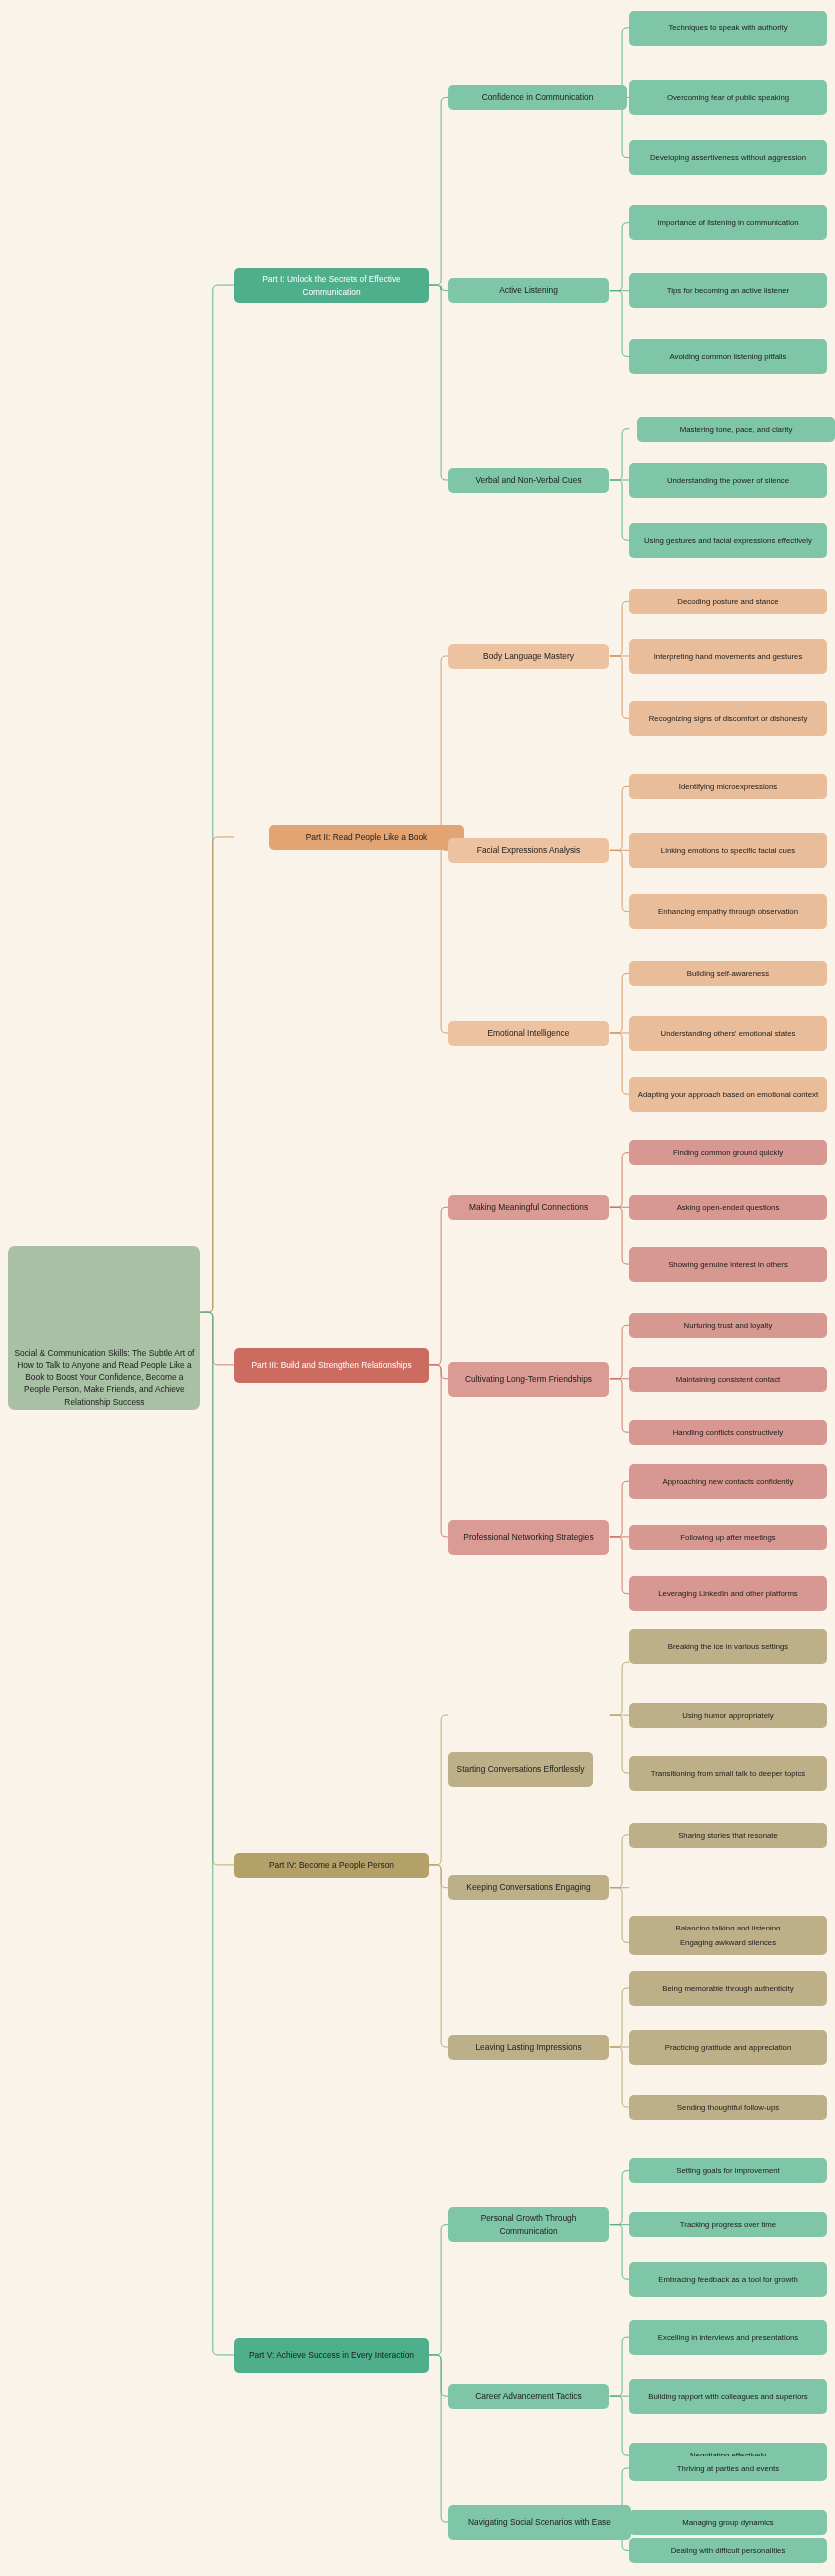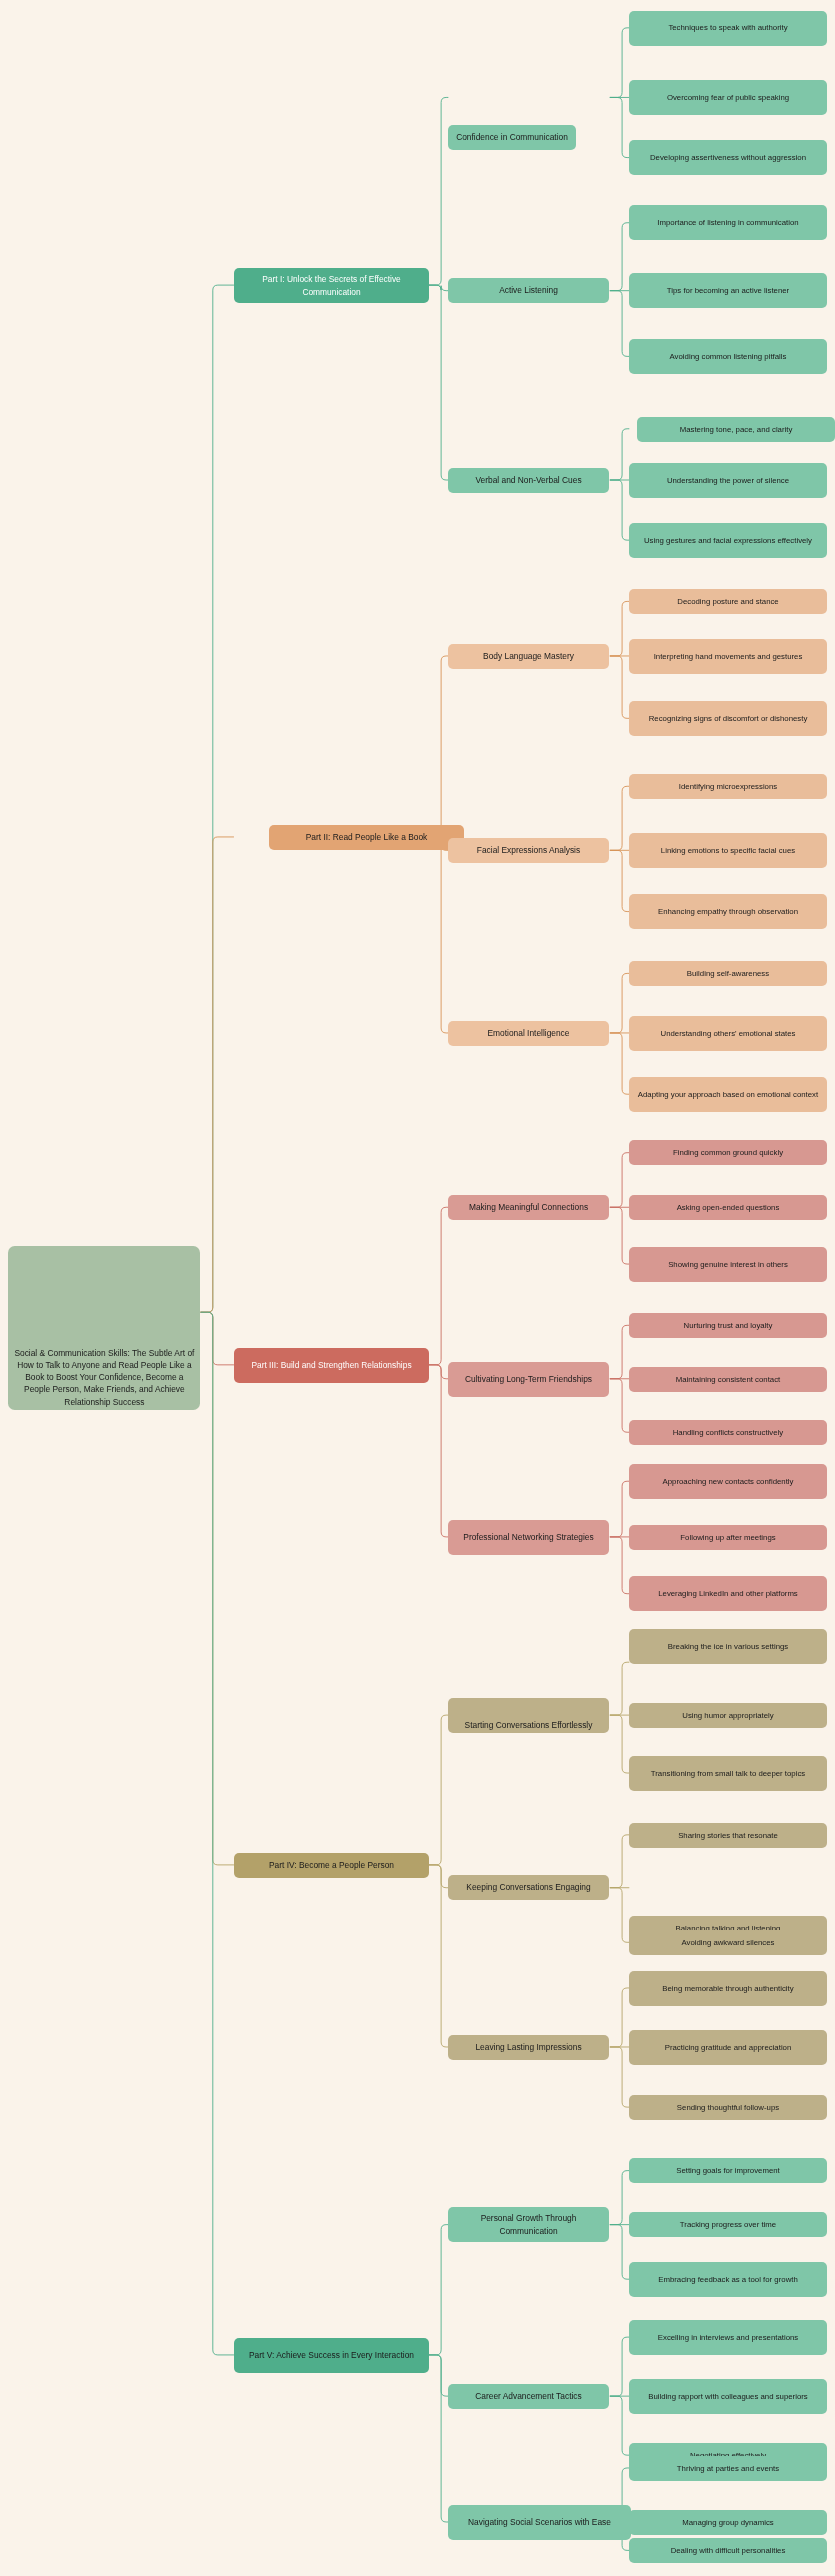--- a/index.html
+++ b/index.html
@@ -113,21 +113,21 @@
       <path d="M 1095 4529 L 1130 4529" fill="none" stroke="#4fae8b" stroke-width="1.6"></path>
       <path d="M 1095 4529 L 1108 4529 Q 1117 4529 1117 4538 L 1117 4571 Q 1117 4580 1126 4580 L 1130 4580" fill="none" stroke="#4fae8b" stroke-width="1.6"></path>
     </svg>
   <div id="nodes">
       <div class="node lvl-root" style="left: 8.4px; top: 1246px; width: 192px; height: 164px; background: rgb(168, 192, 164); color: rgb(27, 27, 27); align-items: flex-end;">
         <span class="node-label">Social &amp; Communication Skills: The Subtle Art of How to Talk to Anyone and Read People Like a Book to Boost Your Confidence, Become a People Person, Make Friends, and Achieve Relationship Success</span>
       </div>
       <div class="node lvl1" style="left: 234px; top: 268px; width: 195px; height: 35px; background: rgb(79, 174, 139); color: rgb(255, 255, 255);">
         <span class="node-label">Part I: Unlock the Secrets of Effective Communication</span>
       </div>
-      <div class="node lvl2" style="left: 448px; top: 85px; width: 128px; height: 24.5px; background: rgb(127, 198, 168); color: rgb(27, 27, 27); margin-top: 40px;">
+      <div class="node lvl2" style="left: 448px; top: 85px; width: 179px; height: 24.5px; background: rgb(127, 198, 168); color: rgb(27, 27, 27);">
         <span class="node-label">Confidence in Communication</span>
       </div>
       <div class="node lvl3" style="left: 629px; top: 10.6px; width: 198px; height: 35px; background: rgb(127, 198, 168); color: rgb(27, 27, 27);">
         <span class="node-label">Techniques to speak with authority</span>
       </div>
       <div class="node lvl3" style="left: 629px; top: 80px; width: 198px; height: 35px; background: rgb(127, 198, 168); color: rgb(27, 27, 27);">
         <span class="node-label">Overcoming fear of public speaking</span>
       </div>
       <div class="node lvl3" style="left: 629px; top: 140px; width: 198px; height: 35px; background: rgb(127, 198, 168); color: rgb(27, 27, 27);">
         <span class="node-label">Developing assertiveness without aggression</span>
@@ -230,21 +230,21 @@
       </div>
       <div class="node lvl3" style="left: 629px; top: 1525px; width: 198px; height: 24.5px; background: rgb(215, 152, 145); color: rgb(27, 27, 27);">
         <span class="node-label">Following up after meetings</span>
       </div>
       <div class="node lvl3" style="left: 629px; top: 1576px; width: 198px; height: 35px; background: rgb(215, 152, 145); color: rgb(27, 27, 27);">
         <span class="node-label">Leveraging LinkedIn and other platforms</span>
       </div>
       <div class="node lvl1" style="left: 234px; top: 1853px; width: 195px; height: 24.5px; background: rgb(179, 161, 105); color: rgb(27, 27, 27);">
         <span class="node-label">Part IV: Become a People Person</span>
       </div>
-      <div class="node lvl2" style="left: 448px; top: 1698px; width: 161px; height: 35px; background: rgb(189, 176, 137); color: rgb(27, 27, 27); align-items: flex-end;">
+      <div class="node lvl2" style="left: 448px; top: 1752px; width: 145px; height: 35px; background: rgb(189, 176, 137); color: rgb(27, 27, 27);">
         <span class="node-label">Starting Conversations Effortlessly</span>
       </div>
       <div class="node lvl3" style="left: 629px; top: 1629px; width: 198px; height: 35px; background: rgb(189, 176, 137); color: rgb(27, 27, 27);">
         <span class="node-label">Breaking the ice in various settings</span>
       </div>
       <div class="node lvl3" style="left: 629px; top: 1703px; width: 198px; height: 24.5px; background: rgb(189, 176, 137); color: rgb(27, 27, 27);">
         <span class="node-label">Using humor appropriately</span>
       </div>
       <div class="node lvl3" style="left: 629px; top: 1756px; width: 198px; height: 35px; background: rgb(189, 176, 137); color: rgb(27, 27, 27);">
         <span class="node-label">Transitioning from small talk to deeper topics</span>
@@ -252,21 +252,21 @@
       <div class="node lvl2" style="left: 448px; top: 1875px; width: 161px; height: 24.5px; background: rgb(189, 176, 137); color: rgb(27, 27, 27);">
         <span class="node-label">Keeping Conversations Engaging</span>
       </div>
       <div class="node lvl3" style="left: 629px; top: 1823px; width: 198px; height: 24.5px; background: rgb(189, 176, 137); color: rgb(27, 27, 27);">
         <span class="node-label">Sharing stories that resonate</span>
       </div>
       <div class="node lvl3" style="left: 629px; top: 1875px; width: 198px; height: 24.5px; background: rgb(189, 176, 137); color: rgb(27, 27, 27); margin-top: 41px;">
         <span class="node-label">Balancing talking and listening</span>
       </div>
       <div class="node lvl3" style="left: 629px; top: 1930px; width: 198px; height: 24.5px; background: rgb(189, 176, 137); color: rgb(27, 27, 27);">
-        <span class="node-label">Avoiding awkward silences</span>
+        <span class="node-label">Engaging awkward silences</span>
       </div>
       <div class="node lvl2" style="left: 448px; top: 2035px; width: 161px; height: 24.5px; background: rgb(189, 176, 137); color: rgb(27, 27, 27);">
         <span class="node-label">Leaving Lasting Impressions</span>
       </div>
       <div class="node lvl3" style="left: 629px; top: 1971px; width: 198px; height: 35px; background: rgb(189, 176, 137); color: rgb(27, 27, 27);">
         <span class="node-label">Being memorable through authenticity</span>
       </div>
       <div class="node lvl3" style="left: 629px; top: 2030px; width: 198px; height: 35px; background: rgb(189, 176, 137); color: rgb(27, 27, 27);">
         <span class="node-label">Practicing gratitude and appreciation</span>
       </div>

